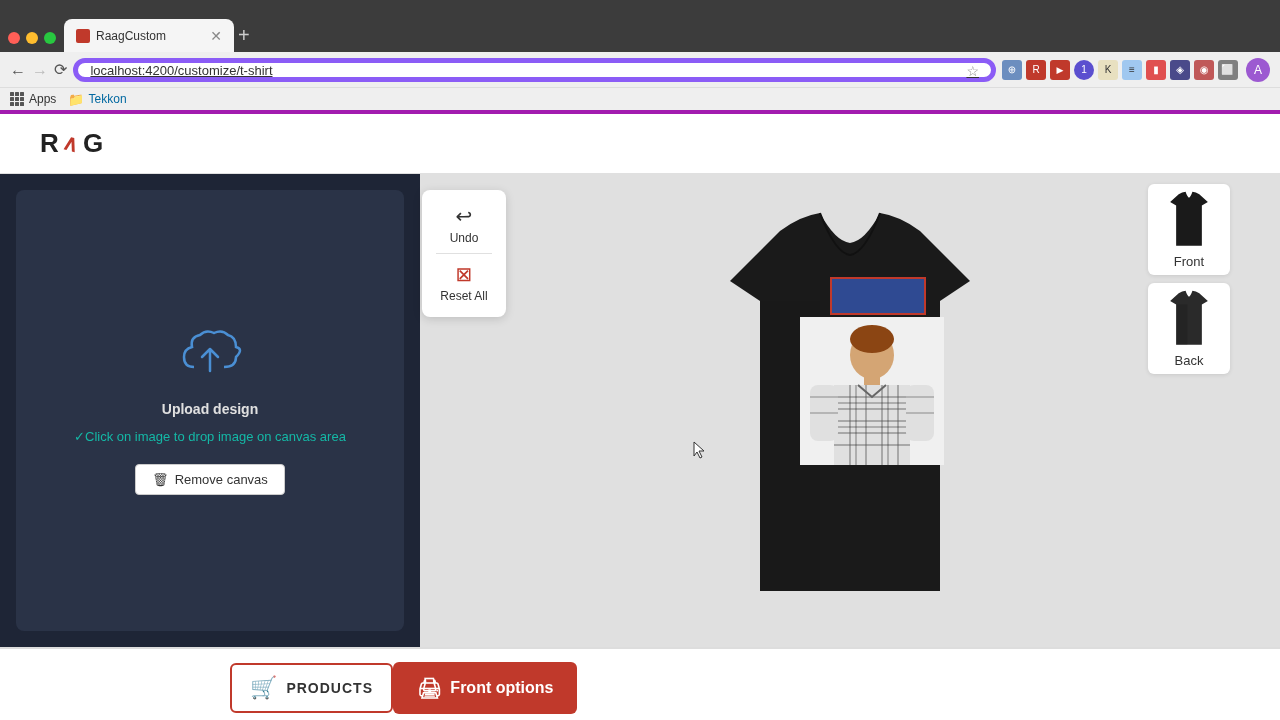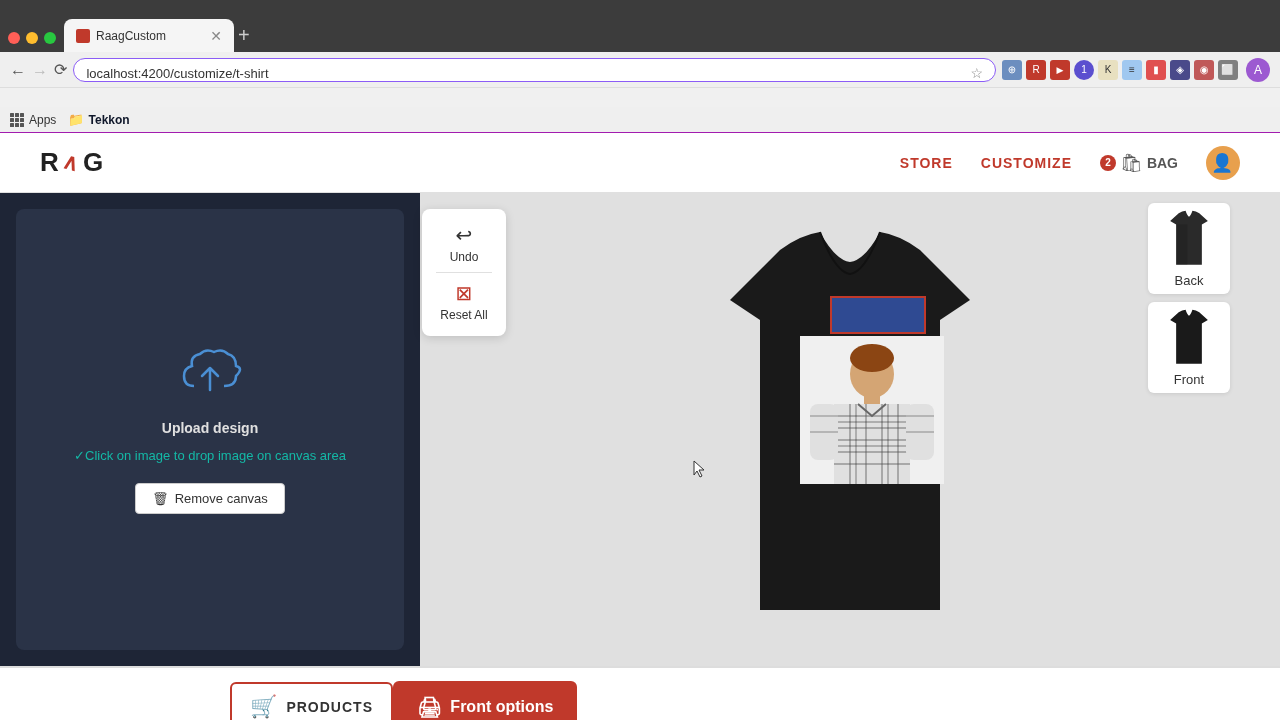--- a/index.html
+++ b/index.html
@@ -19,77 +19,67 @@
     <span style="font-size:12px;color:#333;flex:1;">RaagCustom</span>
     <span style="font-size:14px;color:#888;">✕</span>
   </div>
   <div style="color:#ccc;font-size:20px;margin-bottom:5px;margin-left:4px;">+</div>
 </div>
 
 <div style="background:#efefef; height:36px; display:flex; align-items:center; padding:0 10px; gap:6px; border-bottom:1px solid #ddd;">
   <button style="background:none;border:none;color:#555;font-size:16px;cursor:pointer;">←</button>
   <button style="background:none;border:none;color:#bbb;font-size:16px;cursor:pointer;">→</button>
   <button style="background:none;border:none;color:#555;font-size:16px;cursor:pointer;">⟳</button>
-  <div style="flex:1;background:white;border:1px solid #8b5cf6;border-radius:16px;height:24px;display:flex;align-items:flex-end;padding:0 12px;font-size:13px;color:#333;">
+  <div style="flex:1;background:white;border:5px solid #8b5cf6;border-radius:16px;height:24px;display:flex;align-items:flex-start;padding:0 12px;font-size:13px;color:#333;text-decoration:underline;">
     <span>localhost:4200/customize/t-shirt</span>
     <span style="margin-left:auto;color:#888;font-size:14px;">☆</span>
   </div>
   <div style="display:flex;gap:4px;align-items:center;">
     <div style="width:20px;height:20px;border-radius:3px;background:#6c8ebf;display:flex;align-items:center;justify-content:center;font-size:10px;color:white;">⊕</div>
     <div style="width:20px;height:20px;border-radius:3px;background:#c0392b;display:flex;align-items:center;justify-content:center;font-size:10px;color:white;">R</div>
     <div style="width:20px;height:20px;border-radius:3px;background:#c0392b;display:flex;align-items:center;justify-content:center;font-size:9px;color:white;">▶</div>
     <div style="width:20px;height:20px;border-radius:50%;background:#5b4fcf;display:flex;align-items:center;justify-content:center;font-size:10px;color:white;">1</div>
     <div style="width:20px;height:20px;border-radius:3px;background:#e8e0c0;display:flex;align-items:center;justify-content:center;font-size:10px;color:#333;">K</div>
     <div style="width:20px;height:20px;border-radius:3px;background:#a0c8f0;display:flex;align-items:center;justify-content:center;font-size:10px;color:#333;">≡</div>
     <div style="width:20px;height:20px;border-radius:3px;background:#e05050;display:flex;align-items:center;justify-content:center;font-size:10px;color:white;">▮</div>
     <div style="width:20px;height:20px;border-radius:3px;background:#4a4a8a;display:flex;align-items:center;justify-content:center;font-size:10px;color:white;">◈</div>
     <div style="width:20px;height:20px;border-radius:3px;background:#c05858;display:flex;align-items:center;justify-content:center;font-size:10px;color:white;">◉</div>
     <div style="width:20px;height:20px;border-radius:3px;background:#808080;display:flex;align-items:center;justify-content:center;font-size:10px;color:white;">⬜</div>
     <div style="width:24px;height:24px;border-radius:50%;background:#9c59d1;display:flex;align-items:center;justify-content:center;font-size:12px;color:white;margin-left:4px;">A</div>
   </div>
 </div>
 
-<div style="background:#efefef;height:26px;display:flex;align-items:center;padding:0 10px;gap:12px;border-bottom:1px solid #a21caf;font-size:12px;margin-top:19px;">
+<div style="background:#efefef;height:26px;display:flex;align-items:center;padding:0 10px;gap:12px;border-bottom:4px solid #a21caf;font-size:12px;">
   <div style="display:flex;align-items:center;gap:5px;">
     <div style="display:grid;grid-template-columns:repeat(3,4px);gap:1px;">
       <div style="width:4px;height:4px;background:#555;border-radius:0.5px;"></div>
       <div style="width:4px;height:4px;background:#555;border-radius:0.5px;"></div>
       <div style="width:4px;height:4px;background:#555;border-radius:0.5px;"></div>
       <div style="width:4px;height:4px;background:#555;border-radius:0.5px;"></div>
       <div style="width:4px;height:4px;background:#555;border-radius:0.5px;"></div>
       <div style="width:4px;height:4px;background:#555;border-radius:0.5px;"></div>
       <div style="width:4px;height:4px;background:#555;border-radius:0.5px;"></div>
       <div style="width:4px;height:4px;background:#555;border-radius:0.5px;"></div>
       <div style="width:4px;height:4px;background:#555;border-radius:0.5px;"></div>
     </div>
     <span style="color:#333;">Apps</span>
   </div>
   <div style="display:flex;align-items:center;gap:4px;">
     <span style="color:#5a9;font-size:13px;">📁</span>
-    <span style="color:#0f172a;font-weight:bold;">Tekkon</span>
+    <span style="color:#0369a1;">Tekkon</span>
   </div>
 </div>
 
 <div style="background:white;height:calc(720px - 45px - 36px - 26px);display:flex;flex-direction:column;overflow:hidden;">
 
   <div style="background:white;height:60px;display:flex;align-items:center;padding:0 40px;border-bottom:1px solid #e0e0e0;flex-shrink:0;">
     <div style="font-size:26px;font-weight:900;letter-spacing:3px;color:#222;display:flex;align-items:center;">
       <span>R</span>
       <span style="color:#c0392b;font-size:22px;transform:rotate(15deg);display:inline-block;margin:0 1px;">∧</span>
       <span>G</span>
-    </div>
-    <div style="flex:1;display:flex;justify-content:flex-end;align-items:center;gap:28px;">
-      <a style="font-size:14px;color:#c0392b;font-weight:600;text-transform:uppercase;letter-spacing:1px;text-decoration:none;cursor:pointer;">STORE</a>
-      <a style="font-size:14px;color:#c0392b;font-weight:600;text-transform:uppercase;letter-spacing:1px;text-decoration:none;cursor:pointer;">CUSTOMIZE</a>
-      <div style="display:flex;align-items:center;gap:4px;">
-        <span style="background:#c0392b;color:white;font-size:10px;font-weight:700;width:16px;height:16px;border-radius:50%;display:flex;align-items:center;justify-content:center;">2</span>
-        <span style="font-size:18px;color:#555;">🛍</span>
-        <span style="font-size:14px;color:#555;font-weight:600;">BAG</span>
-      </div>
-      <div style="width:34px;height:34px;border-radius:50%;background:#e8a04d;display:flex;align-items:center;justify-content:center;font-size:18px;">👤</div>
     </div>
   </div>
 
   <div style="display:flex;flex:1;overflow:hidden;position:relative;">
 
     <div style="background:#1e2536;width:420px;flex-shrink:0;display:flex;flex-direction:column;padding:16px;gap:12px;position:relative;">
       <div style="background:#2a3347;border-radius:8px;flex:1;display:flex;flex-direction:column;align-items:center;justify-content:center;gap:12px;padding:24px;">
         <div style="font-size:52px;color:#4a8fd4;cursor:pointer;">
           <svg width="64" height="50" viewBox="0 0 64 50" fill="none" xmlns="http://www.w3.org/2000/svg">
             <path d="M16 40 Q6 40 6 30 Q6 22 14 20 Q12 10 22 8 Q28 2 36 6 Q44 2 50 8 Q58 10 58 20 Q66 22 58 30 Q58 40 46 40" stroke="#4a8fd4" stroke-width="2.5" fill="none"></path>
@@ -180,33 +170,33 @@
         <svg width="14" height="20" viewBox="0 0 14 20">
           <path d="M2,2 L2,16 L5,12 L8,18 L10,17 L7,11 L12,11 Z" fill="white" stroke="#333" stroke-width="1"></path>
         </svg>
       </div>
     </div>
 
     <div style="position:absolute;right:50px;top:10px;display:flex;flex-direction:column;gap:8px;z-index:5;">
       <div style="background:white;border-radius:6px;padding:6px;display:flex;flex-direction:column;align-items:center;gap:4px;width:82px;box-shadow:0 1px 4px rgba(0,0,0,0.1);cursor:pointer;">
         <div style="width:56px;height:60px;display:flex;align-items:center;justify-content:center;">
           <svg viewBox="0 0 56 70" width="56" height="60">
-            <path d="M16,5 Q20,2 24,2 Q26,8 28,9 Q30,8 32,2 Q36,2 40,5 L50,14 L43,18 L43,65 L13,65 L13,18 L6,14 Z" fill="#2a2a2a"></path>
-            <path d="M13,18 L13,65 L26,65 L26,18 Z" fill="#111" fill-opacity="0.2"></path>
-          </svg>
-        </div>
-        <span style="font-size:13px;color:#333;font-weight:500;">Back</span>
+            <path d="M16,5 Q20,2 24,2 Q26,8 28,9 Q30,8 32,2 Q36,2 40,5 L50,14 L43,18 L43,65 L13,65 L13,18 L6,14 Z" fill="#1a1a1a"></path>
+          </svg>
+        </div>
+        <span style="font-size:13px;color:#333;font-weight:500;">Front</span>
       </div>
       <div style="background:white;border-radius:6px;padding:6px;display:flex;flex-direction:column;align-items:center;gap:4px;width:82px;box-shadow:0 1px 4px rgba(0,0,0,0.1);cursor:pointer;">
         <div style="width:56px;height:60px;display:flex;align-items:center;justify-content:center;">
           <svg viewBox="0 0 56 70" width="56" height="60">
-            <path d="M16,5 Q20,2 24,2 Q26,8 28,9 Q30,8 32,2 Q36,2 40,5 L50,14 L43,18 L43,65 L13,65 L13,18 L6,14 Z" fill="#1a1a1a"></path>
-          </svg>
-        </div>
-        <span style="font-size:13px;color:#333;font-weight:500;">Front</span>
+            <path d="M16,5 Q20,2 24,2 Q26,8 28,9 Q30,8 32,2 Q36,2 40,5 L50,14 L43,18 L43,65 L13,65 L13,18 L6,14 Z" fill="#2a2a2a"></path>
+            <path d="M13,18 L13,65 L26,65 L26,18 Z" fill="#111" fill-opacity="0.2"></path>
+          </svg>
+        </div>
+        <span style="font-size:13px;color:#333;font-weight:500;">Back</span>
       </div>
     </div>
 
   </div>
 
   <div style="background:white;height:80px;border-top:2px solid #ddd;display:flex;align-items:center;padding:0 0 0 230px;gap:0;flex-shrink:0;">
     <button style="border:2px solid #c0392b;background:white;border-radius:6px;padding:10px 18px;display:flex;align-items:center;gap:8px;font-size:14px;font-weight:700;color:#333;cursor:pointer;text-transform:uppercase;letter-spacing:1px;">
       <span style="font-size:22px;">🛒</span>
       <span>PRODUCTS</span>
     </button>

